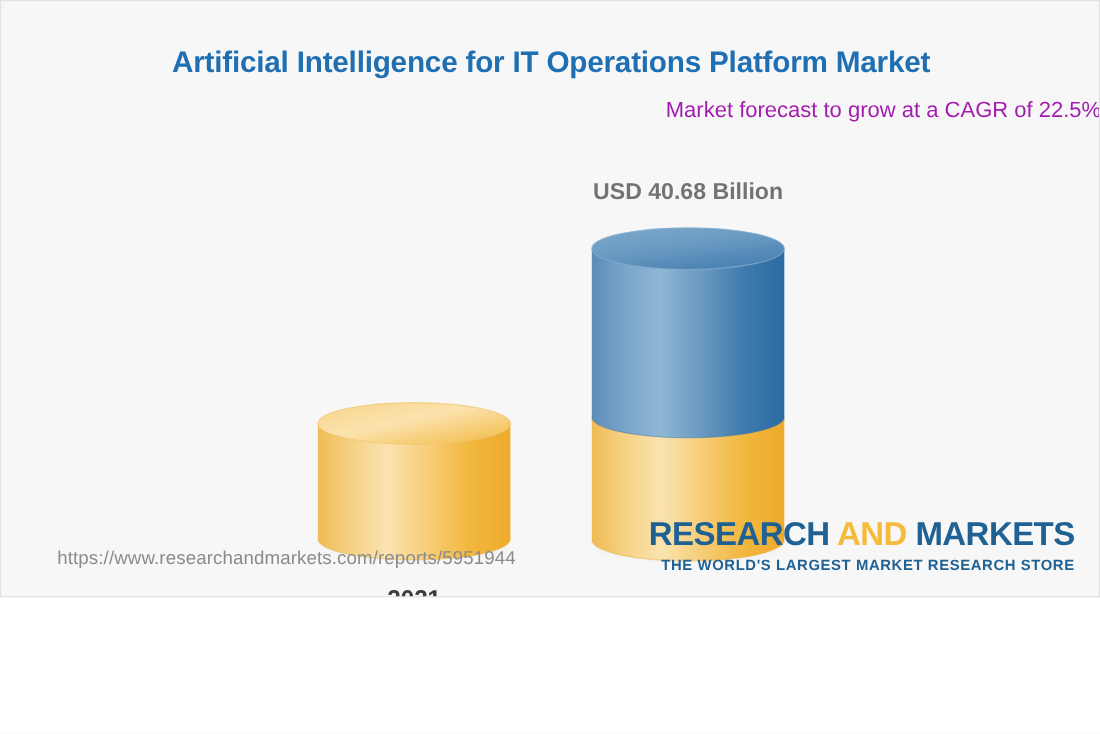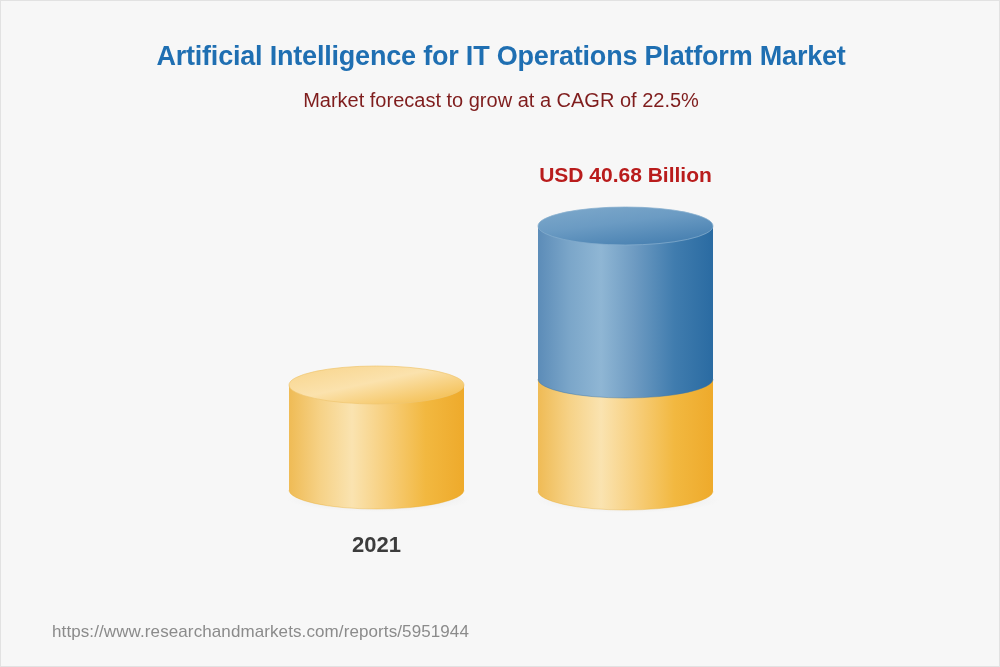--- a/index.html
+++ b/index.html
@@ -9,21 +9,21 @@
   body {
     width: 1000px;
     height: 667px;
     background: #ffffff;
     font-family: "Liberation Sans", sans-serif;
     overflow: hidden;
   }
   .canvas {
     position: relative;
     width: 1000px;
-    height: 667px;
+    height: 543px;
     background: #f7f7f7;
     border: 1px solid #e2e2e2;
     box-sizing: border-box;
     overflow: hidden;
   }
 
   
   .chart-title {
     position: absolute;
     top: 40px;
@@ -33,44 +33,44 @@
     font-size: 27px;
     font-weight: bold;
     color: #1f6fb2;
     letter-spacing: -0.2px;
   }
   .chart-subtitle {
     position: absolute;
     top: 88px;
     left: 0;
     width: 1000px;
-    text-align: center;
+    text-align: right;
     font-size: 20px;
     font-weight: normal;
-    color: #7f1d1d;
+    color: #a21caf;
   }
 
   
   .plot {
     position: absolute;
     top: 0;
     left: 0;
     width: 1000px;
     height: 590px;
   }
   .bar-group {
     position: absolute;
   }
   .value-label {
     position: absolute;
     width: 100%;
     text-align: center;
     font-size: 21px;
     font-weight: bold;
-    color: #b91c1c;
+    color: #737373;
     white-space: nowrap;
   }
   .cat-label {
     position: absolute;
     width: 100%;
     text-align: center;
     font-size: 22px;
     font-weight: bold;
     color: #3c3c3c;
   }
@@ -218,14 +218,18 @@
           <ellipse cx="87.5" cy="19" rx="87.5" ry="19" fill="none" stroke="#86aece" stroke-opacity="0.75" stroke-width="1"></ellipse>
         </svg>
       </div>
 
     </div>
 
   </div>
 
   <div class="footer-url">https://www.researchandmarkets.com/reports/5951944</div>
 
+  <div class="logo">
+    <div class="logo-main"><span>RESEARCH </span><span class="logo-and">AND</span><span> MARKETS</span></div>
+    <div class="logo-tag">THE WORLD'S LARGEST MARKET RESEARCH STORE</div>
+  </div>
 
 </div>
 
 </body></html>

